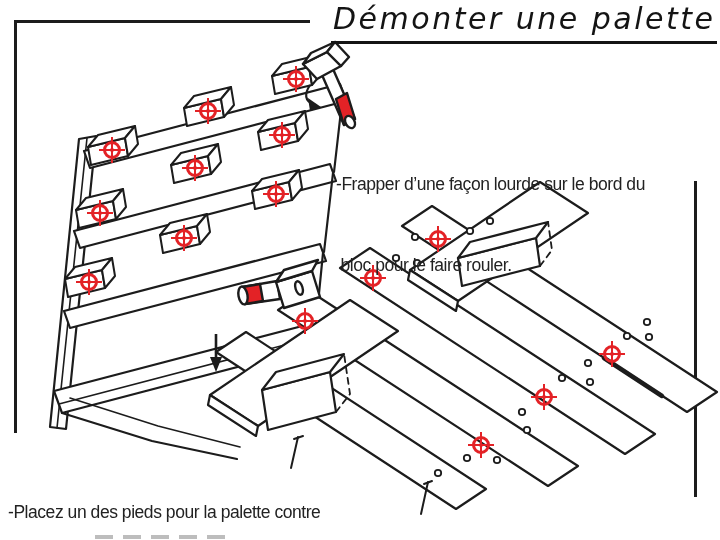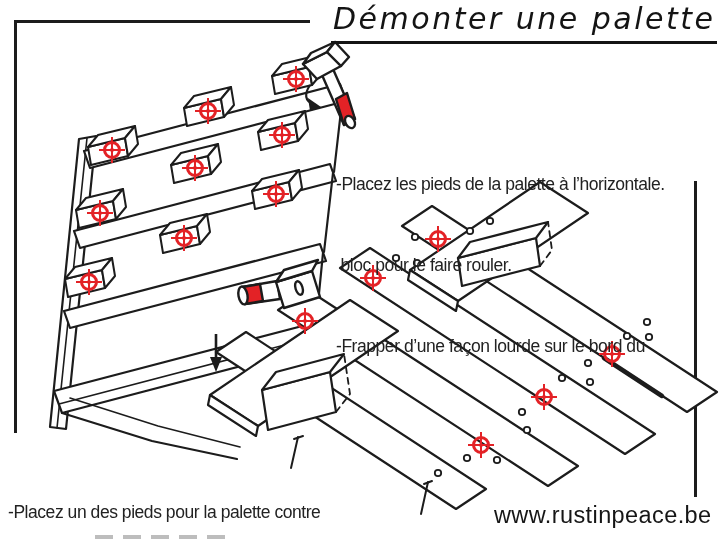--- a/index.html
+++ b/index.html
@@ -244,26 +244,24 @@
     <ellipse cx="243" cy="295.5" rx="4.5" ry="9" transform="rotate(-10 243 295.5)"></ellipse>
     <polygon points="276,282 312,271 320,297 284,308"></polygon>
     <polygon points="276,282 284,270 318,260 312,271"></polygon>
     <ellipse cx="299" cy="288" rx="3.5" ry="7" transform="rotate(-17 299 288)"></ellipse>
   </g>
 </svg>
 
 <div id="title" class="txt">Démonter une palette</div>
 
 <div id="step1" class="txt step">
-  <div>-Placez les pieds de la palette à l’horizontale.</div>
+  <div>-Frapper d’une façon lourde sur le bord du</div>
   <div> bloc pour le faire rouler.</div>
-  <div>-Frapper d’une façon lourde sur le bord du</div>
 </div>
 
 <div id="step2" class="txt step">
   <div>-Placez un des pieds pour la palette contre</div>
   
   
 </div>
 
-<div id="website" class="txt">www.rustinpeace.be</div>
 
 </div>
 
 </body></html>

